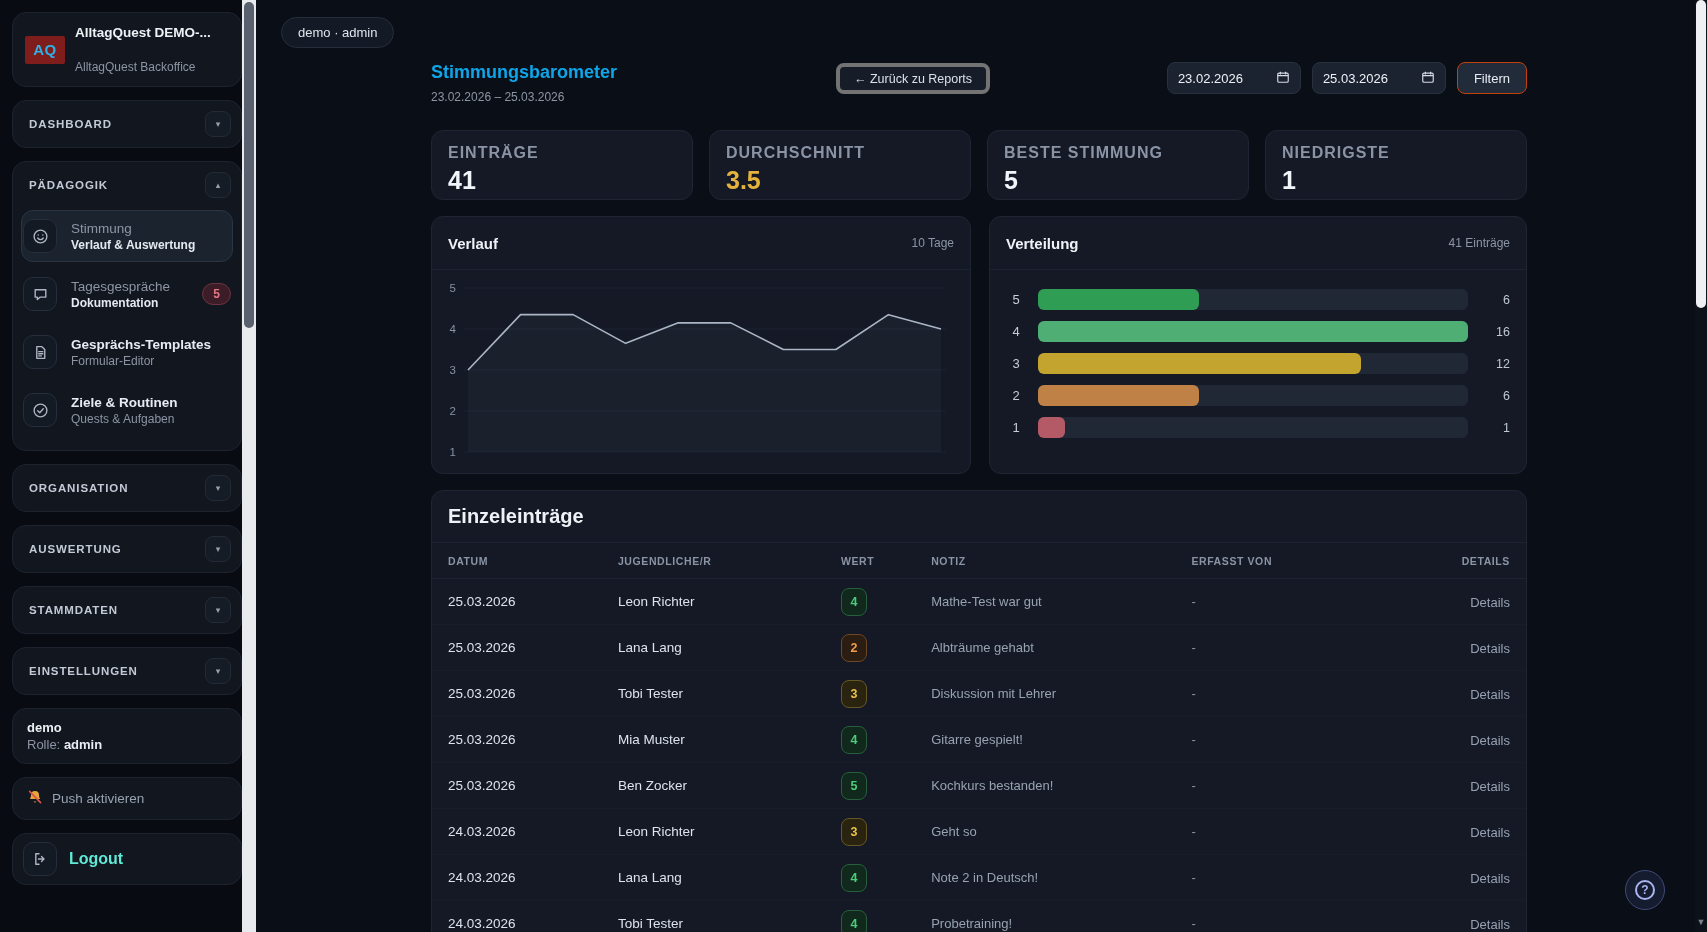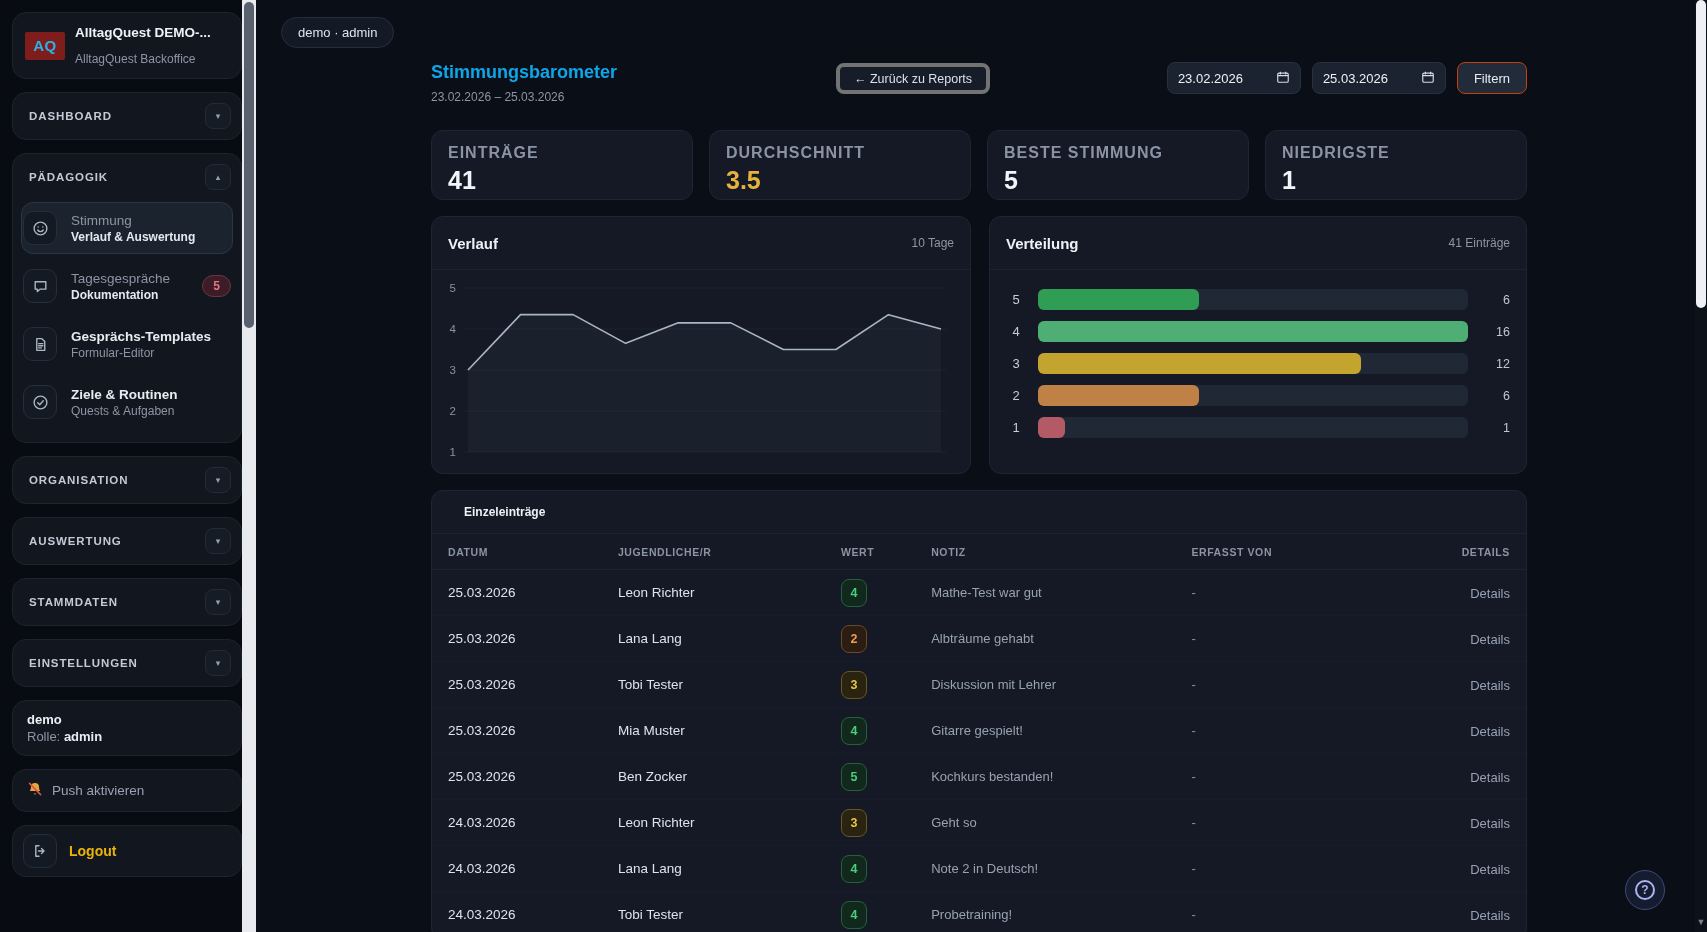--- a/index.html
+++ b/index.html
@@ -7,21 +7,21 @@
   body { background:#0a0e16; font-family:"Liberation Sans", sans-serif; color:#dfe4ec; }
   .app { display:flex; width:100%; height:100%; }
 
   
   aside { width:242px; flex-shrink:0; background:#080b11; padding:12px 0 0 12px; }
   .sb-card { width:230px; background:#11161f; border:1px solid #1d242f; border-radius:14px; margin-bottom:13px; }
   .brand { display:flex; align-items:center; gap:10px; padding:12px; }
   .logo { width:40px; height:28px; border-radius:2px; background:#7f1d1d; display:flex; align-items:center; justify-content:center;
           color:#2ab3e8; font-weight:bold; font-size:15px; letter-spacing:.5px; }
   .brand-txt .t1 { font-size:13.5px; font-weight:bold; color:#eef1f6; }
-  .brand-txt .t2 { font-size:12px; color:#8d95a4; margin-top:12px; }
+  .brand-txt .t2 { font-size:12px; color:#8d95a4; margin-top:20px; }
 
   .nav-head { height:46px; display:flex; align-items:center; justify-content:space-between; padding:0 10px 0 16px; cursor:pointer; }
   .nav-label { font-size:11.5px; font-weight:bold; letter-spacing:.9px; color:#c3cad6; }
   .chev { width:26px; height:26px; border-radius:8px; background:#161c26; border:1px solid #242b37; color:#959ead;
           display:flex; align-items:center; justify-content:center; font-size:9px; }
   .nav-items { padding:2px 8px 8px; }
   .nav-item { display:flex; align-items:center; gap:14px; padding:8px 1px; border-radius:12px; border:1px solid transparent; margin-bottom:6px; cursor:pointer; }
   .nav-item.active { background:#1b232f; border-color:#2b3544; }
   .itile { width:34px; height:34px; flex-shrink:0; border-radius:10px; background:#141a24; border:1px solid #262e3b;
            display:flex; align-items:center; justify-content:center; color:#aeb6c4; }
@@ -33,21 +33,21 @@
   .bright-title .ni-t2 { color:#8d95a4; }
   .ni-badge { margin-left:auto; background:#3c1d27; border:1px solid #6d3342; color:#e57783; font-size:12px; font-weight:bold;
               padding:3px 10px; border-radius:999px; }
 
   .user-card { padding:10px 14px; font-size:13px; color:#8d95a4; line-height:1.32; }
   .user-card .uname { color:#edf0f5; font-weight:bold; }
   .user-card b { color:#e9edf3; }
 
   .push-card { display:flex; align-items:center; gap:9px; padding:11px 14px; color:#99a2b1; font-size:13.5px; cursor:pointer; }
   .logout-card { display:flex; align-items:center; gap:12px; padding:8px 10px; cursor:pointer; }
-  .logout-card .lbl { font-size:14px; font-weight:bold; color:#eab308; }
+  .logout-card .lbl { font-size:16px; font-weight:bold; color:#5eead4; }
 
   
   .sb-scroll { width:14px; flex-shrink:0; background:#e8eaee; position:relative; }
   .sb-scroll .thumb { position:absolute; top:2px; left:2px; width:10px; height:326px; background:#5a616e; border-radius:5px; }
   .right-scroll { width:12px; flex-shrink:0; background:#0d1119; position:relative; }
   .right-scroll .thumb { position:absolute; top:0; left:1px; width:10px; height:308px; background:#eef0f4; border-radius:5px; }
   .right-scroll .arrow { position:absolute; bottom:5px; left:0; width:12px; text-align:center; color:#7a818c; font-size:9px; }
 
   
   main { flex:1; position:relative; background:#0a0e16; overflow:hidden; }
@@ -82,21 +82,21 @@
   .vl-body { padding:8px 12px 0 6px; }
 
   .dist-body { padding:19px 16px 0; }
   .dist-row { display:grid; grid-template-columns:20px 1fr 30px; gap:12px; align-items:center; height:21px; margin-bottom:11px; }
   .dist-label { font-size:13px; color:#c6cdd8; text-align:center; }
   .dist-track { height:21px; background:#202835; border-radius:6px; position:relative; }
   .dist-bar { position:absolute; left:0; top:0; height:21px; border-radius:6px; }
   .dist-count { font-size:12.5px; color:#c0c8d4; text-align:right; }
 
   .tbl-card { margin-top:16px; min-height:450px; }
-  .tbl-title { padding:14px 32px; font-size:12px; font-weight:bold; color:#eef1f6; border-bottom:1px solid #1b2230; }
+  .tbl-title { padding:14px 16px; font-size:20px; font-weight:bold; color:#eef1f6; border-bottom:1px solid #1b2230; }
   .tgrid { display:grid; grid-template-columns:16% 21% 8.5% 24.5% 18% 12%; align-items:center; padding:0 16px; }
   .tbl-cols { height:36px; border-bottom:1px solid #1b2230; }
   .tbl-cols span { font-size:10.5px; font-weight:bold; letter-spacing:.6px; color:#8b94a5; }
   .trow { height:46px; border-bottom:1px solid #161d28; }
   .c-date, .c-name { font-size:13.5px; color:#dde3ec; }
   .c-note { font-size:13px; color:#98a2b1; }
   .c-von { font-size:13px; color:#8b94a5; }
   .r { text-align:right; }
   .details-link { font-size:13px; color:#97a1b4; cursor:pointer; }
   .wert-badge { display:inline-flex; width:26px; height:28px; align-items:center; justify-content:center; border-radius:8px;

